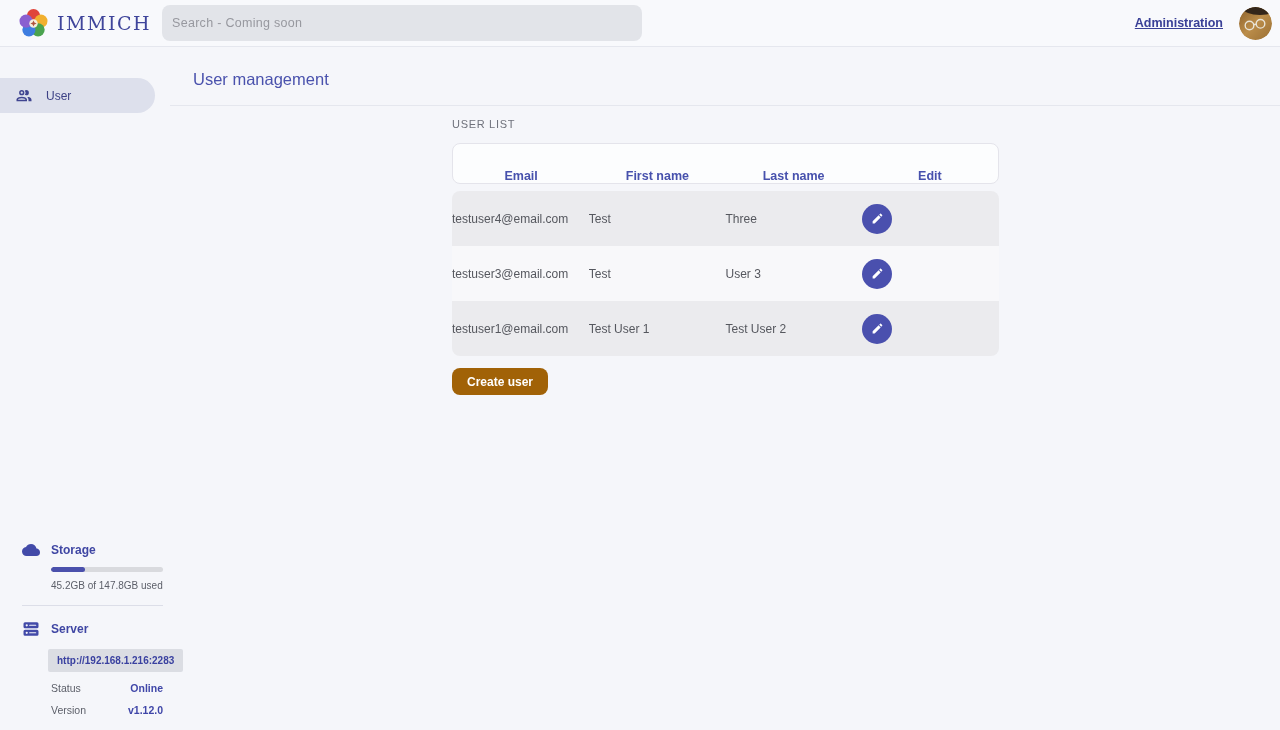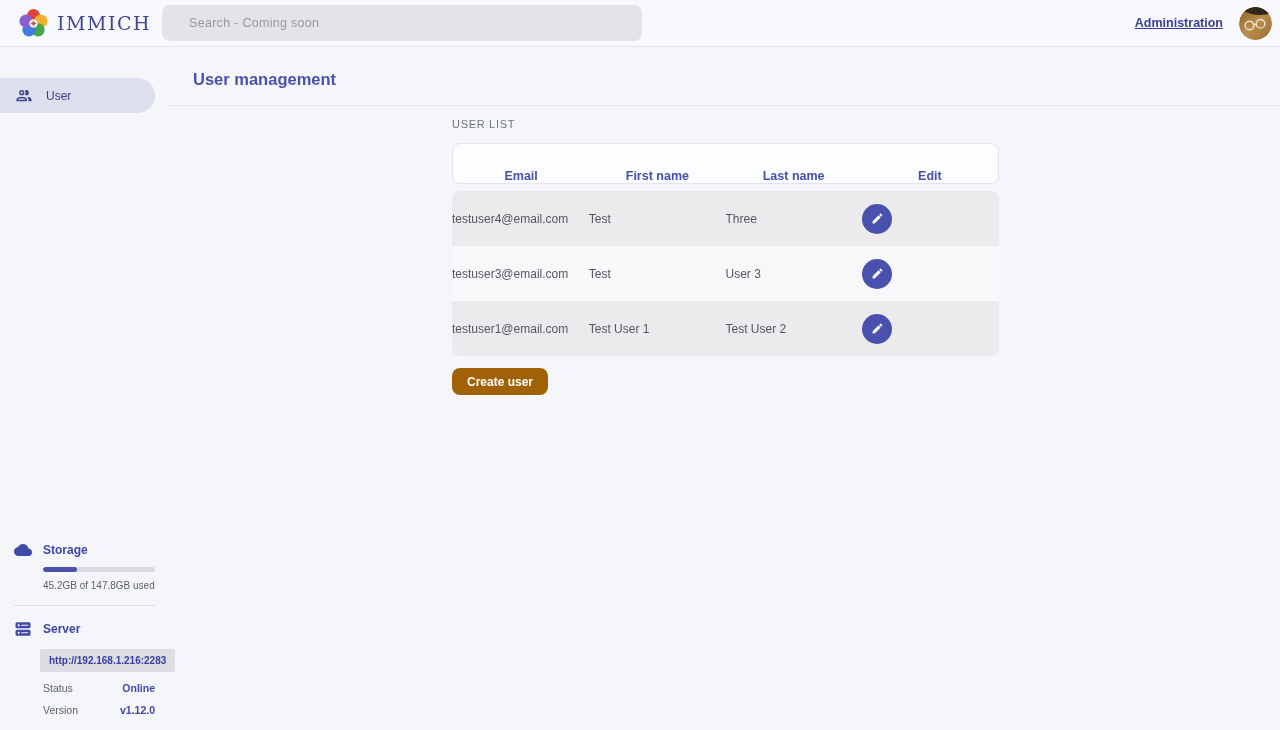--- a/index.html
+++ b/index.html
@@ -18,57 +18,57 @@
     border-bottom: 1px solid #e5e7ee;
     display: flex; align-items: center;
   }
   .logo { display: flex; align-items: center; gap: 7px; width: 162px; padding-left: 17px; cursor: pointer; }
   .logo-text {
     font-family: "DejaVu Serif", serif;
     font-size: 19px; letter-spacing: 1.5px; color: #3f459b;
   }
   .search {
     width: 480px; height: 36px; background: #e2e4e9; border-radius: 8px;
-    display: flex; align-items: center; padding-left: 27px; cursor: text;
+    display: flex; align-items: center; padding-left: 10px; cursor: text;
   }
   .search-placeholder { font-size: 12.5px; color: #97989f; letter-spacing: .3px; }
   .nav-right { margin-left: auto; display: flex; align-items: center; gap: 16px; padding-right: 8px; }
   .admin-link { font-size: 12.5px; font-weight: 700; color: #3a4097; text-decoration: underline; cursor: pointer; }
   .avatar { width: 33px; height: 33px; border-radius: 50%; overflow: hidden; cursor: pointer; flex: none; }
 
   
   .sidebar { position: absolute; top: 47px; left: 0; bottom: 0; width: 170px; }
   .side-item {
     margin-top: 31px; width: 155px; height: 35px;
     background: #dde0ec; border-radius: 0 18px 18px 0;
     display: flex; align-items: center; gap: 13px; padding-left: 15px; cursor: pointer;
   }
   .side-item svg { width: 18px; height: 18px; fill: #3f4490; flex: none; }
   .side-item-label { font-size: 12px; font-weight: 500; color: #3d4286; }
 
-  .side-bottom { position: absolute; bottom: 14px; left: 0; width: 170px; }
+  .side-bottom { position: absolute; bottom: 14px; left: 8px; width: 170px; }
   .info-head { display: flex; align-items: center; gap: 11px; padding-left: 14px; }
   .info-head svg { width: 18px; height: 18px; fill: #424aa8; flex: none; }
   .info-title { font-size: 12px; font-weight: 700; color: #3f46a3; }
   .progress-track { margin: 8px 0 0 43px; width: 112px; height: 5px; border-radius: 3px; background: #d9dade; overflow: hidden; }
   .progress-fill { height: 100%; border-radius: 3px; background: #4a50ac; width: 0; }
   .usage-text { margin: 8px 0 0 43px; font-size: 10px; color: #5d606a; }
   .side-divider { margin: 14px 0 14px 14px; width: 141px; border: none; border-top: 1px solid #dcdee8; }
   .url-pill {
     margin: 11px 0 0 40px; display: inline-block; background: #dbdde3;
     border-radius: 2px; padding: 6px 9px; font-size: 10px; font-weight: 700; color: #3a41a0;
   }
   .kv { margin: 10px 1px 0 43px; width: 112px; display: flex; justify-content: space-between; align-items: center; }
   .kv-label { font-size: 10.5px; color: #5d606a; }
   .kv-value { font-size: 10.5px; font-weight: 700; color: #3f46a8; }
 
   
   .main { position: absolute; top: 47px; left: 170px; right: 0; bottom: 0; }
   .page-header { height: 59px; border-bottom: 1px solid #e5e7ee; padding: 23px 0 0 23px; }
-  .page-title { font-size: 16.5px; font-weight: 700; color: #4a52ad; }
+  .page-title { font-size: 16.5px; font-weight: 400; color: #4a52ad; }
 
   .content { padding: 12px 0 0 282px; }
   .section-label { font-size: 11px; letter-spacing: .7px; color: #6f727c; font-weight: 500; }
 
   .table { width: 547px; }
   .thead {
     margin-top: 13px; height: 41px; background: #fcfdfe;
     border: 1px solid #e4e4eb; border-radius: 8px;
     display: flex; align-items: flex-end;
   }

